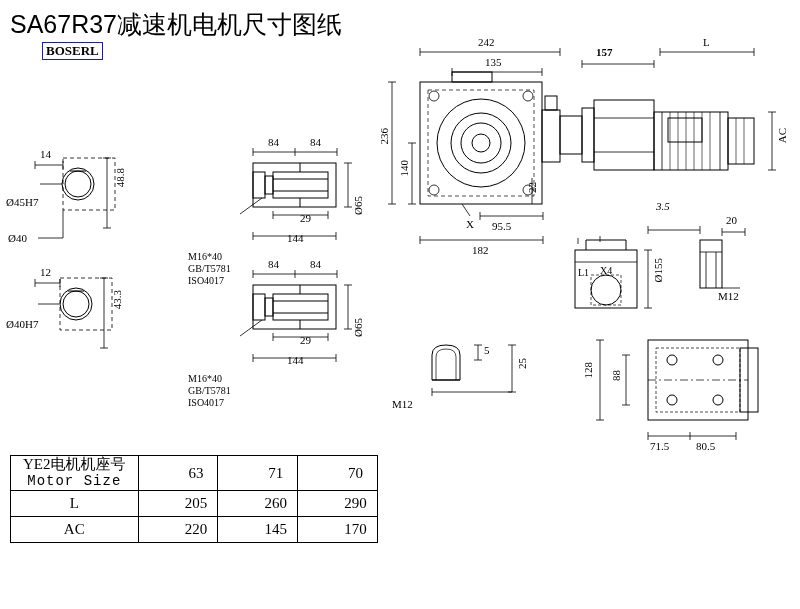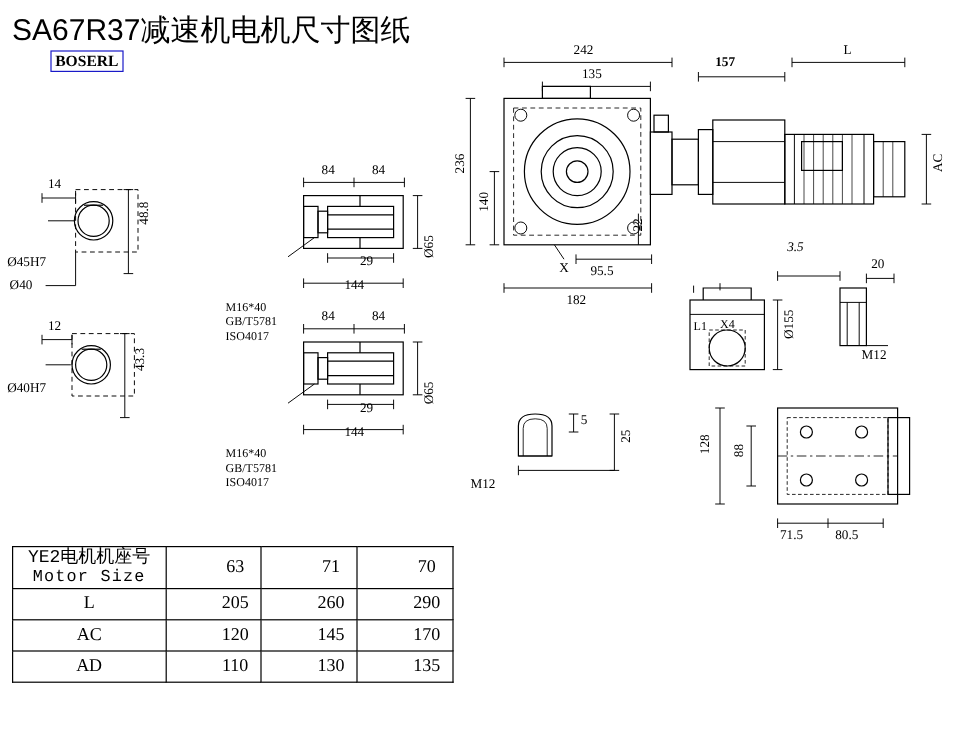--- a/index.html
+++ b/index.html
@@ -41,21 +41,21 @@
   }
   #spec td{
     border:1px solid #000;
     text-align:center;
     height:25px;
     padding:0;
   }
   #spec td.lbl{width:190px;}
   #spec td.v{width:59px;padding-left:36px;}
   #spec .hdr1{font-size:15px;line-height:17px;}
-  #spec .hdr-cn{font-family:Liberation Mono, monospace;}
+  #spec .hdr-cn{font-family:Liberation Serif, serif;}
   #spec .mono{font-family:"Liberation Mono", monospace;font-size:14px;letter-spacing:1px;}
 </style>
 </head>
 <body>
 
 <div class="abs" id="title">SA67R37减速机电机尺寸图纸</div>
 <div class="abs" id="logo">BOSERL</div>
 
 <svg width="800" height="609">
   <g stroke="#000" fill="none" stroke-width="1">
@@ -285,21 +285,21 @@
 
     <line x1="648" y1="436" x2="690" y2="436" stroke-width="0.8"></line>
     <line x1="648" y1="432" x2="648" y2="440" stroke-width="0.8"></line>
     <line x1="690" y1="432" x2="690" y2="440" stroke-width="0.8"></line>
     <line x1="690" y1="436" x2="736" y2="436" stroke-width="0.8"></line>
     <line x1="736" y1="432" x2="736" y2="440" stroke-width="0.8"></line>
   </g>
 </svg>
 
 <div class="abs dim" style="left:40px;top:148px;">14</div>
-<div class="abs dim" style="left:6px;top:213px;">Ø45H7</div>
+<div class="abs dim" style="left:6px;top:196px;">Ø45H7</div>
 <div class="abs dim vert" style="left:114px;top:168px;">48.8</div>
 <div class="abs dim" style="left:8px;top:232px;">Ø40</div>
 
 <div class="abs dim" style="left:40px;top:266px;">12</div>
 <div class="abs dim" style="left:6px;top:318px;">Ø40H7</div>
 <div class="abs dim vert" style="left:111px;top:290px;">43.3</div>
 
 <div class="abs dim" style="left:268px;top:136px;">84</div>
 <div class="abs dim" style="left:310px;top:136px;">84</div>
 <div class="abs dim" style="left:300px;top:212px;">29</div>
@@ -358,24 +358,18 @@
     <td class="v">70</td>
   </tr>
   <tr>
     <td class="lbl">L</td>
     <td class="v">205</td>
     <td class="v">260</td>
     <td class="v">290</td>
   </tr>
   <tr>
     <td class="lbl">AC</td>
-    <td class="v">120</td>
+    <td class="v">220</td>
     <td class="v">145</td>
     <td class="v">170</td>
   </tr>
-  <tr>
-    <td class="lbl">AD</td>
-    <td class="v">110</td>
-    <td class="v">130</td>
-    <td class="v">135</td>
-  </tr>
 </tbody>
   </table>
 
 </body></html>

